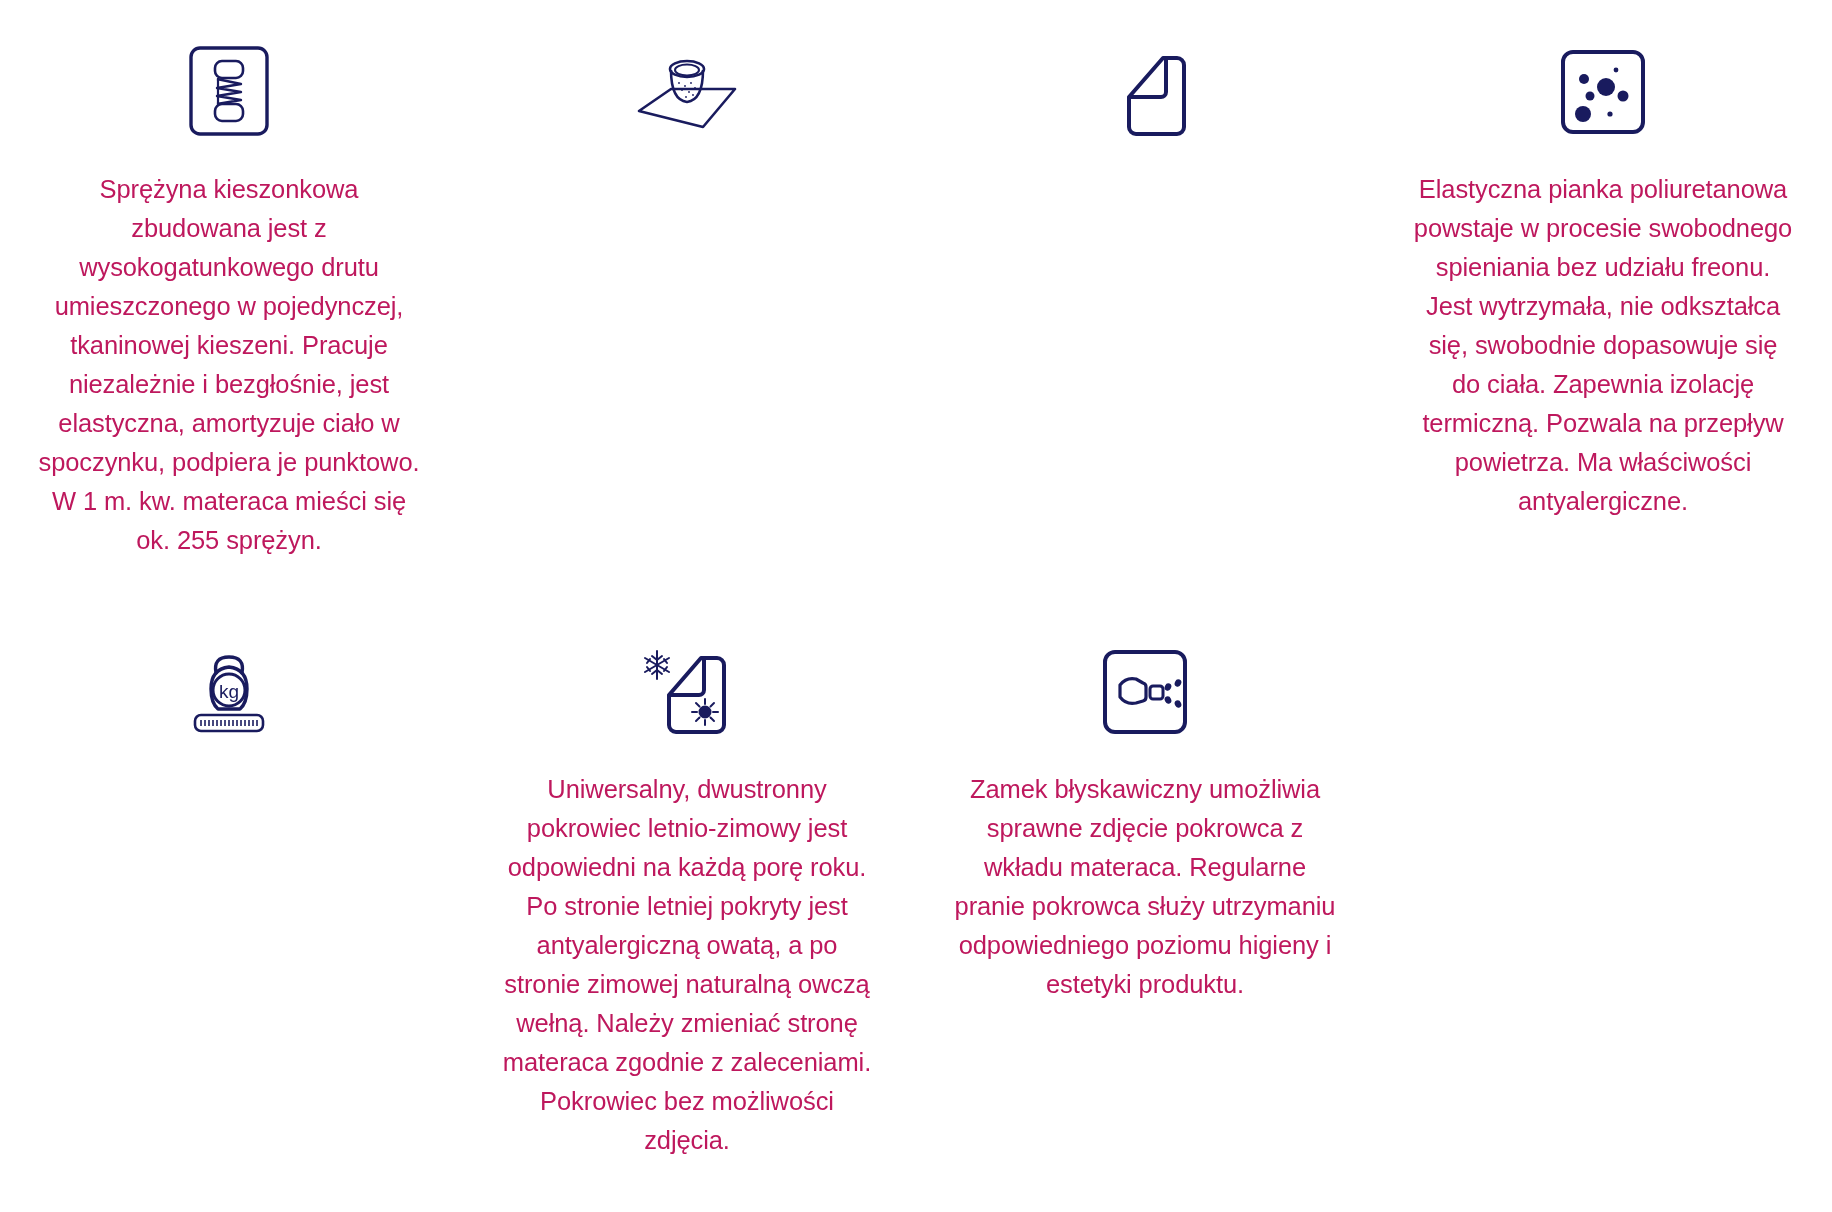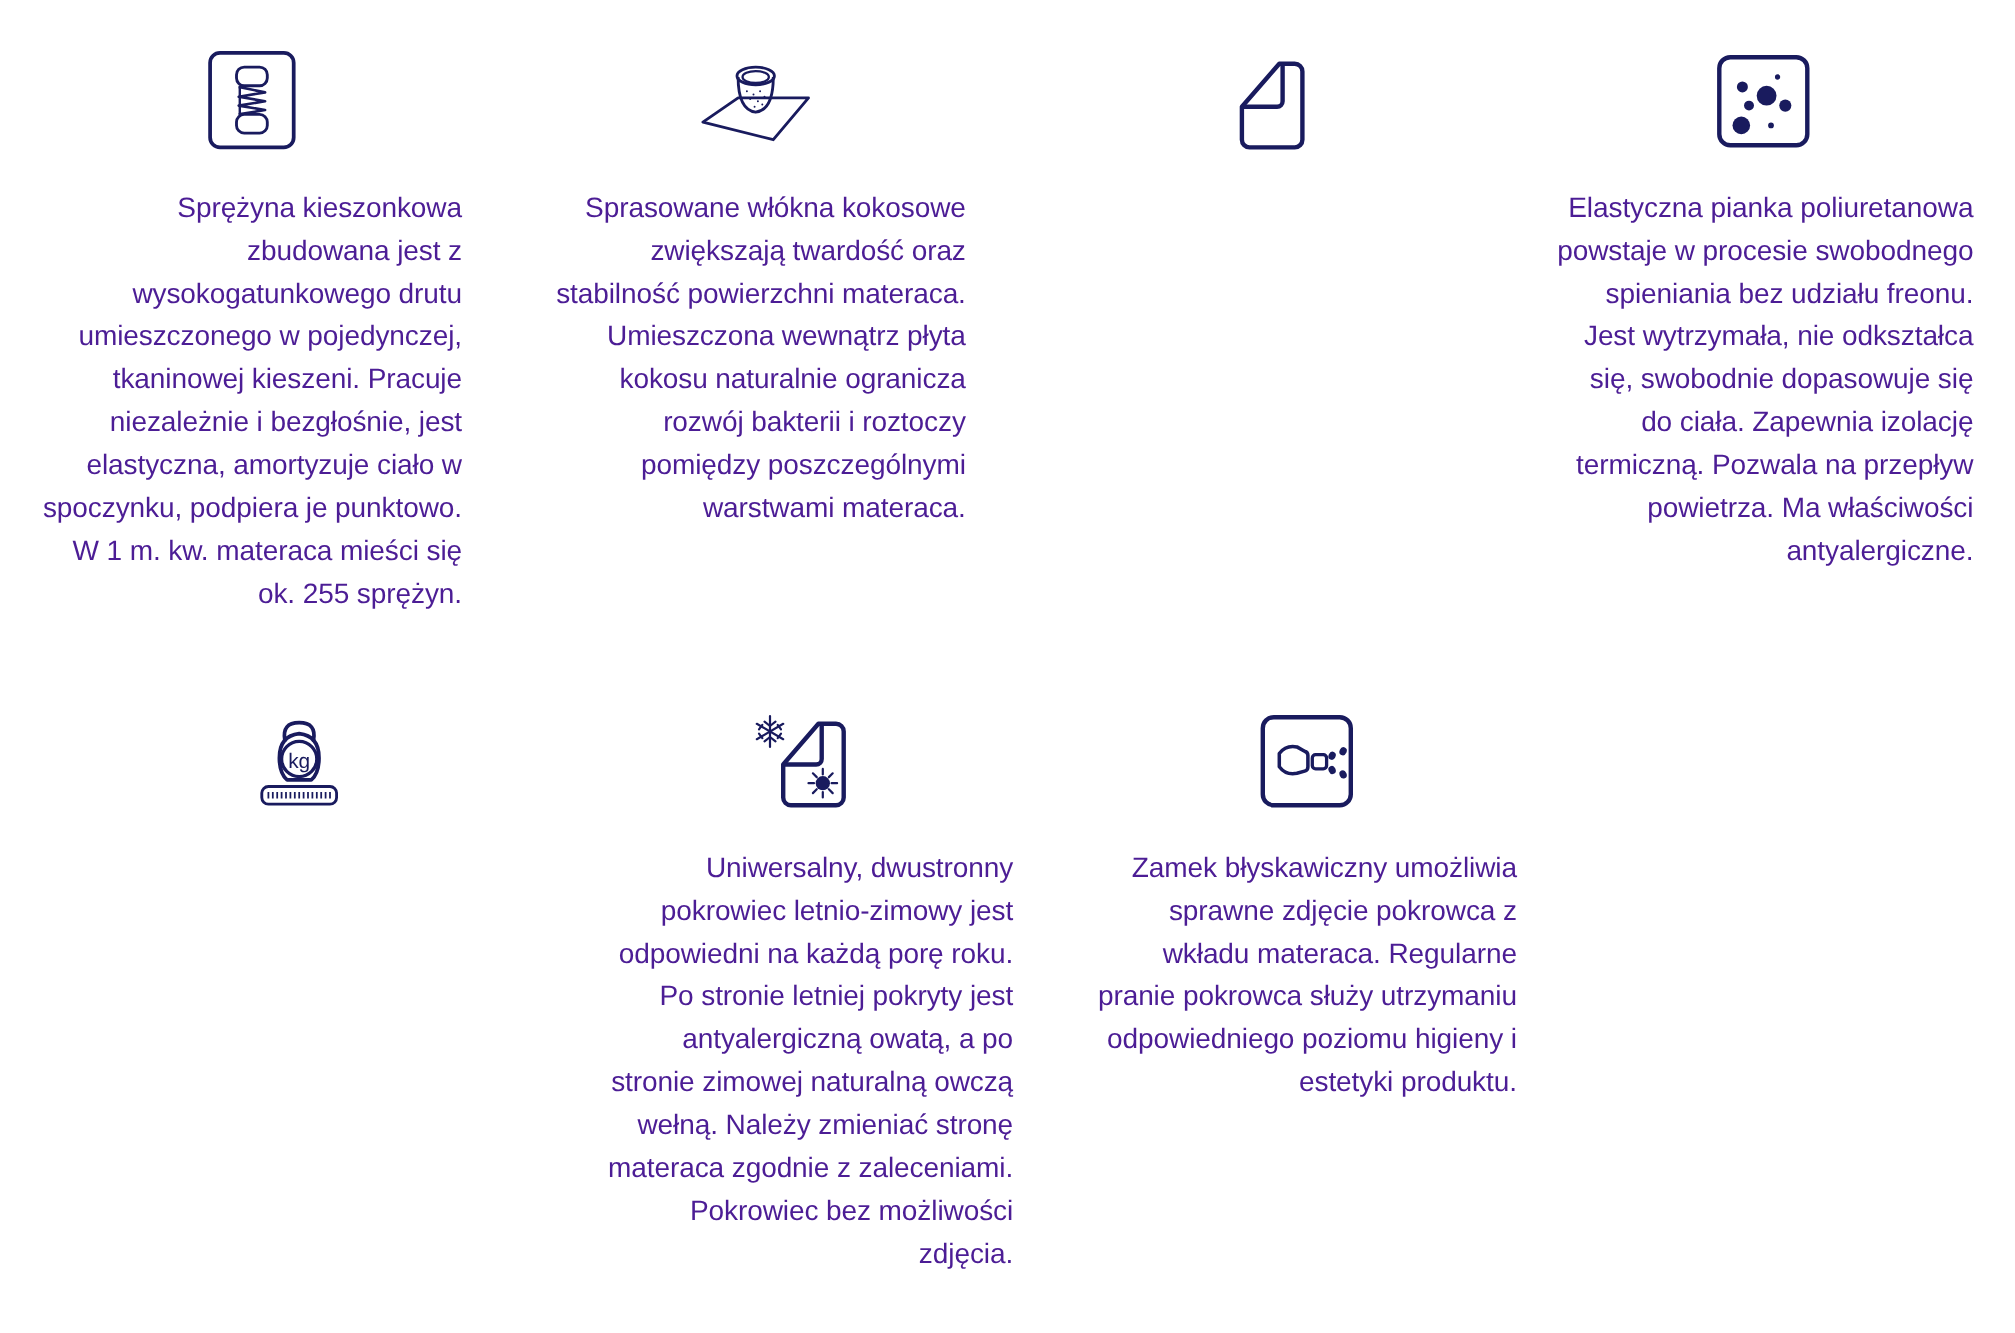--- a/index.html
+++ b/index.html
@@ -32,30 +32,30 @@
     height: 118px;
     display: flex;
     align-items: center;
     justify-content: center;
     margin-top: 14px;
   }
   .icon-wrap.r2 { margin-top: 4px; }
   .cell-text {
     font-size: 25.5px;
     line-height: 39px;
-    color: #4c1d95;
-    text-align: right;
+    color: #be185d;
+    text-align: center;
     font-family: "Liberation Sans", sans-serif;
     letter-spacing: -0.1px;
     margin-top: 20px;
   }
   .cell-text.short { margin-top: 28px; }
   
   .row1 { margin-top: 18px; }
-  .row2 { margin-top: 68px; padding-left: 43px; }
+  .row2 { margin-top: 68px; }
 </style>
 </head>
 <body>
 
 <div class="page">
 
   <div class="grid row1">
 
     <div class="cell">
       <div class="icon-wrap">
@@ -83,21 +83,20 @@
             <circle cx="60" cy="38" r="0.9"></circle>
               <circle cx="51" cy="45" r="0.9"></circle>
             <circle cx="58" cy="47" r="0.9"></circle>
               <circle cx="64" cy="43" r="0.9"></circle>
             <circle cx="46" cy="44" r="0.9"></circle>
               <circle cx="55" cy="52" r="0.9"></circle>
             <circle cx="62" cy="50" r="0.9"></circle>
           </g>
         </svg>
       </div>
-      <div class="cell-text">Sprasowane włókna kokosowe zwiększają twardość oraz stabilność powierzchni materaca.  Umieszczona wewnątrz płyta kokosu naturalnie ogranicza rozwój bakterii i roztoczy pomiędzy poszczególnymi warstwami materaca.</div>
     </div>
 
     <div class="cell">
       <div class="icon-wrap">
         <svg width="92" height="92" viewBox="0 0 92 92">
           <path d="M30 52 L64 13 L78 13 a7 7 0 0 1 7 7 L85 82 a7 7 0 0 1 -7 7 L37 89 a7 7 0 0 1 -7 -7 Z" fill="none" stroke="#191b5e" stroke-width="4" stroke-linejoin="round"></path>
           <path d="M30 52 L62 52 a5 5 0 0 0 5 -5 L67 13" fill="none" stroke="#191b5e" stroke-width="4" stroke-linejoin="round"></path>
         </svg>
       </div>
     </div>

